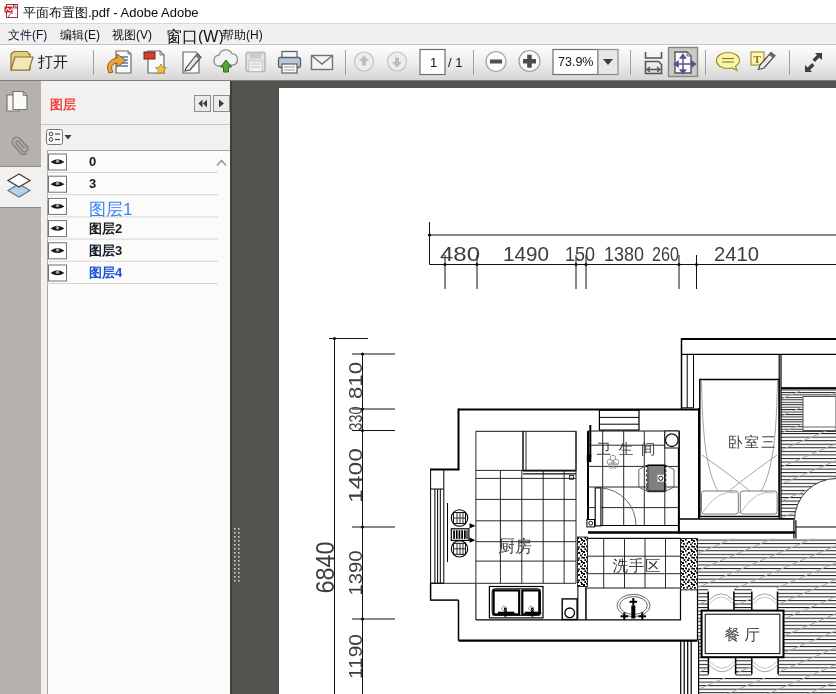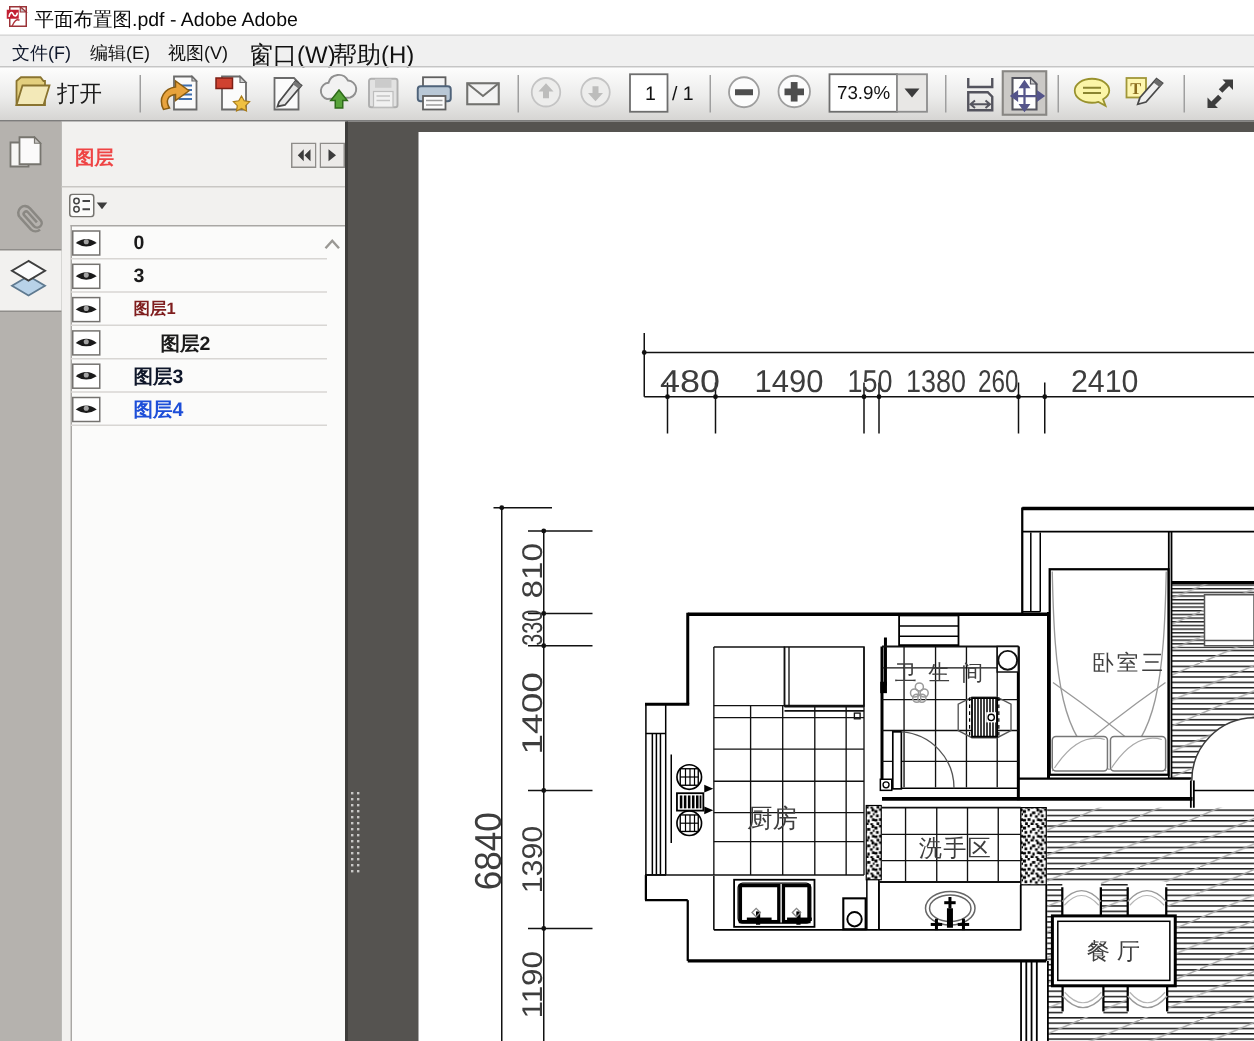--- a/index.html
+++ b/index.html
@@ -21,21 +21,21 @@
 </svg>
 
 <div class="abs" style="left:23px;top:4px;font-size:13px;color:#0a0a0a;">平面布置图.pdf - Adobe Adobe</div>
 
 <div class="abs" style="left:0;top:23px;width:836px;height:21px;background:#f0f0f0;border-top:1px solid #d9d9d9;box-sizing:border-box;"></div>
 
 <div class="abs" style="left:8px;top:27px;font-size:12px;color:#0f172a;">文件(F)</div>
 <div class="abs" style="left:60px;top:27px;font-size:12px;color:#111;">编辑(E)</div>
 <div class="abs" style="left:112px;top:27px;font-size:12px;color:#111;">视图(V)</div>
 <div class="abs" style="left:166px;top:27px;font-size:16px;color:#111;">窗口(W)</div>
-<div class="abs" style="left:222px;top:27px;font-size:16px;color:#111;">帮助(H)</div>
+<div class="abs" style="left:222px;top:27px;font-size:12px;color:#111;">帮助(H)</div>
 
 <div class="abs" id="toolbar" style="left:0;top:44px;width:836px;height:37px;
   background:linear-gradient(#fdfdfd,#ececeb 55%,#d6d5d3);border-top:1px solid #c5c5c5;
   border-bottom:1px solid #7d7d7d;box-sizing:border-box;"></div>
 
 <svg class="abs" style="left:0;top:44px;" width="836" height="37" viewBox="0 0 836 37">
 
   <g>
     <path d="M11 10 L14 7.5 H27 L29 10 H30 V26 H11 Z" fill="#e3cf7e" stroke="#8a7430" stroke-width="1.2"></path>
     <path d="M11 26 L15 13 H33 L29 26 Z" fill="#f3e9b8" stroke="#8a7430" stroke-width="1.2"></path>
@@ -265,22 +265,22 @@
       <path d="M4.5 12 Q11.5 6.5 18.5 12 Q11.5 16.5 4.5 12 Z" fill="#1a1a1a"></path>
         <circle cx="11.5" cy="11.2" r="1.7" fill="#fff" opacity="0.6"></circle>
     </g>
   </g>
 
   <path d="M171 15.5 l4.5 -5 4.5 5" fill="none" stroke="#9a9894" stroke-width="1.6"></path>
 </svg>
 
 <div class="abs" style="left:89px;top:154px;font-size:13px;font-weight:bold;color:#1a1a1a;">0</div>
 <div class="abs" style="left:89px;top:176px;font-size:13px;font-weight:bold;color:#1a1a1a;">3</div>
-<div class="abs" style="left:89px;top:198px;font-size:11px;font-weight:bold;color:#7f1d1d;">图层1</div>
-<div class="abs" style="left:107px;top:220px;font-size:13px;font-weight:bold;color:#1a1a1a;">图层2</div>
+<div class="abs" style="left:89px;top:198px;font-size:17px;font-weight:normal;color:#3b82f6;">图层1</div>
+<div class="abs" style="left:89px;top:220px;font-size:13px;font-weight:bold;color:#1a1a1a;">图层2</div>
 <div class="abs" style="left:89px;top:242px;font-size:13px;font-weight:bold;color:#0f172a;">图层3</div>
 <div class="abs" style="left:89px;top:264px;font-size:13px;font-weight:bold;color:#1d4ed8;">图层4</div>
 
 <svg class="abs" style="left:233px;top:527px;" width="9" height="58" viewBox="0 0 9 58">
   <g fill="#c9c8c6">
     <rect x="1" y="1" width="1.6" height="1.6"></rect>
       <rect x="5" y="1" width="1.6" height="1.6"></rect>
     <rect x="1" y="5" width="1.6" height="1.6"></rect>
       <rect x="5" y="5" width="1.6" height="1.6"></rect>
     <rect x="1" y="9" width="1.6" height="1.6"></rect>

